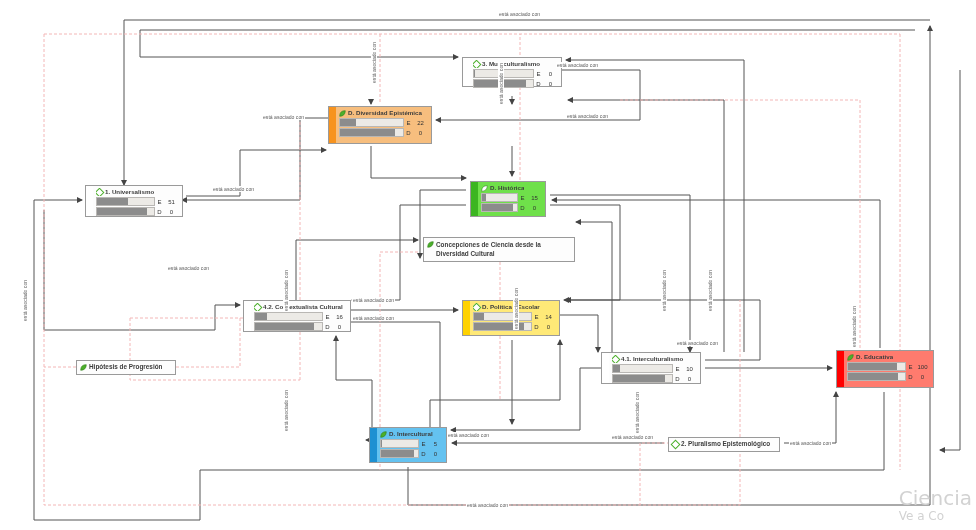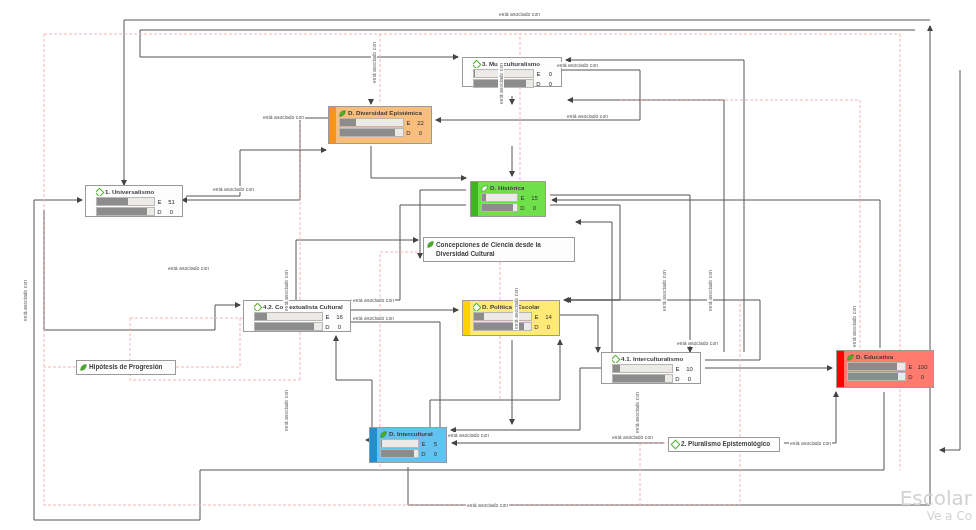--- a/index.html
+++ b/index.html
@@ -39,21 +39,21 @@
 
   
   .elab{position:absolute;font-size:5.1px;color:#5b5b5b;white-space:nowrap;
         background:#fff;padding:0 1px;line-height:6px;}
   .elab.vert{transform:rotate(-90deg);transform-origin:left top;}
 
   
   .wm{position:absolute;right:4px;bottom:6px;text-align:left;color:#d2d2d2;
       font-family:"DejaVu Sans",sans-serif;pointer-events:none;}
   .wm .l1{font-size:20px;line-height:22px;}
-  .wm .l2{font-size:12px;line-height:15px;text-align:right;}
+  .wm .l2{font-size:12px;line-height:15px;}
 </style>
 </head>
 <body>
 
 <div id="canvas">
 
   <svg class="wires" viewBox="0 0 976 530">
     <defs>
       <marker id="ah" markerWidth="6" markerHeight="6" refX="5" refY="3" orient="auto" markerUnits="userSpaceOnUse">
         <path d="M0,0 L6,3 L0,6 z" fill="#444"></path>
@@ -407,16 +407,16 @@
       <div class="elab vert" style="left: 283px; top: 312px;">está asociado con</div>
       <div class="elab vert" style="left: 283px; top: 432px;">está asociado con</div>
       <div class="elab vert" style="left: 513px; top: 330px;">está asociado con</div>
       <div class="elab vert" style="left: 634px; top: 434px;">está asociado con</div>
       <div class="elab vert" style="left: 661px; top: 312px;">está asociado con</div>
       <div class="elab vert" style="left: 707px; top: 312px;">está asociado con</div>
       <div class="elab vert" style="left: 851px; top: 348px;">está asociado con</div>
     </div>
 
   <div class="wm">
-    <div class="l1">Escolar</div>
+    <div class="l1">Ciencia</div>
     <div class="l2">Ve a Co</div>
   </div>
 </div>
 
 </body></html>

